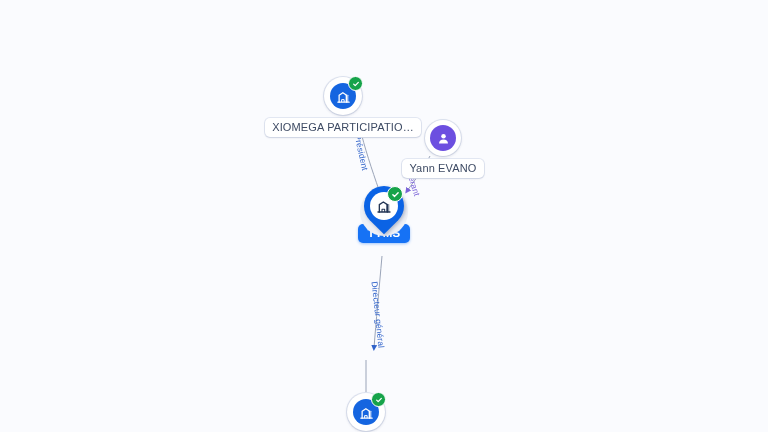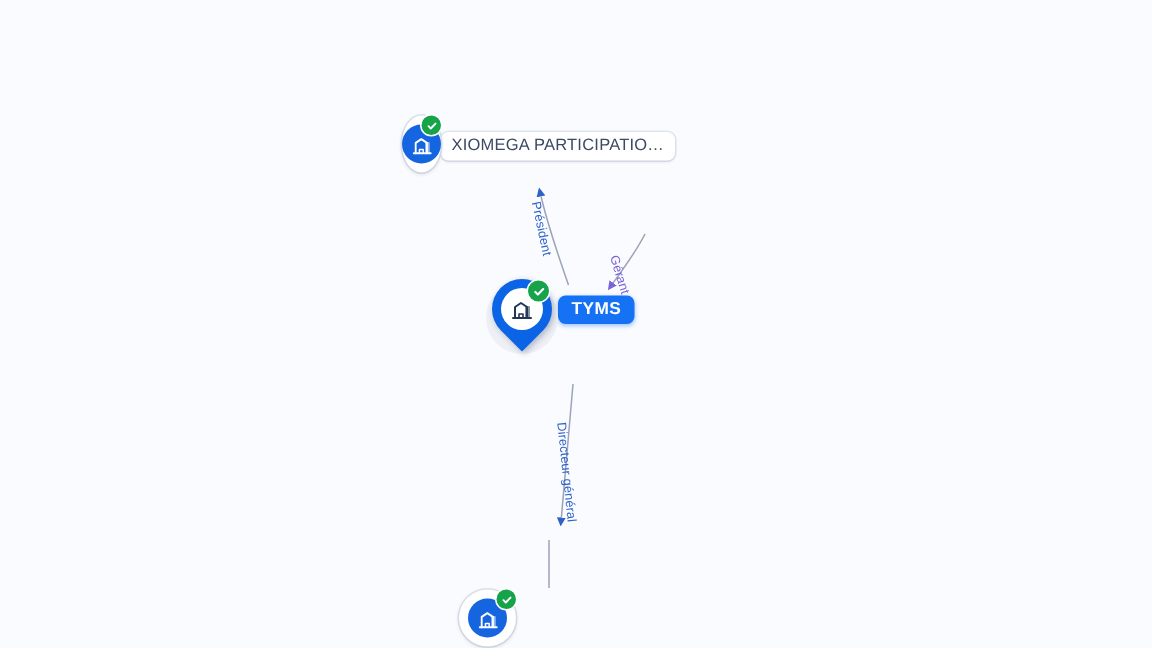--- a/index.html
+++ b/index.html
@@ -25,21 +25,21 @@
     left: 0; top: 0;
     width: 768px;
     height: 432px;
     pointer-events: none;
   }
 
   
   .node {
     position: absolute;
     display: flex;
-    flex-direction: row;
+    flex-direction: column;
     align-items: center;
   }
   .halo {
     border-radius: 50%;
     background: #ffffff;
     box-shadow: 0 1px 3px rgba(30,40,80,.16), 0 0 0 1px rgba(220,226,240,.9);
     display: flex;
     align-items: center;
     justify-content: center;
     position: relative;
@@ -200,20 +200,31 @@
       </div>
       <div class="badge-check">
         <svg width="8" height="8" viewBox="0 0 12 12">
           <path d="M2.5 6.2 L4.8 8.5 L9.5 3.6" stroke="#ffffff" stroke-width="1.9" fill="none" stroke-linecap="round" stroke-linejoin="round"></path>
         </svg>
       </div>
     </div>
     <div class="label-chip">XIOMEGA PARTICIPATIO…</div>
   </div>
 
+  <div class="node" style="left:383px; top:120px; width:120px;">
+    <div class="halo halo-person">
+      <div class="disc-person">
+        <svg width="15" height="15" viewBox="0 0 24 24">
+          <circle cx="12" cy="8.2" r="3.6" fill="#ffffff"></circle>
+          <path d="M4.8 20c0-3.9 3.2-6.4 7.2-6.4s7.2 2.5 7.2 6.4z" fill="#ffffff"></path>
+        </svg>
+      </div>
+    </div>
+    <div class="label-chip">Yann EVANO</div>
+  </div>
 
   <div class="node" style="left:324px; top:188px; width:120px;">
     <div class="halo-pin">
       <div class="pin">
         <div class="pin-body"></div>
         <div class="pin-inner">
           <svg width="16" height="16" viewBox="0 0 24 24" fill="none">
             <path d="M3 21h18" stroke="#243655" stroke-width="2" stroke-linecap="round"></path>
             <path d="M5 21V10l6-4 6 4v11" stroke="#243655" stroke-width="2" stroke-linejoin="round" stroke-linecap="round"></path>
             <path d="M9 21v-4h4v4" stroke="#243655" stroke-width="1.6" stroke-linejoin="round"></path>

